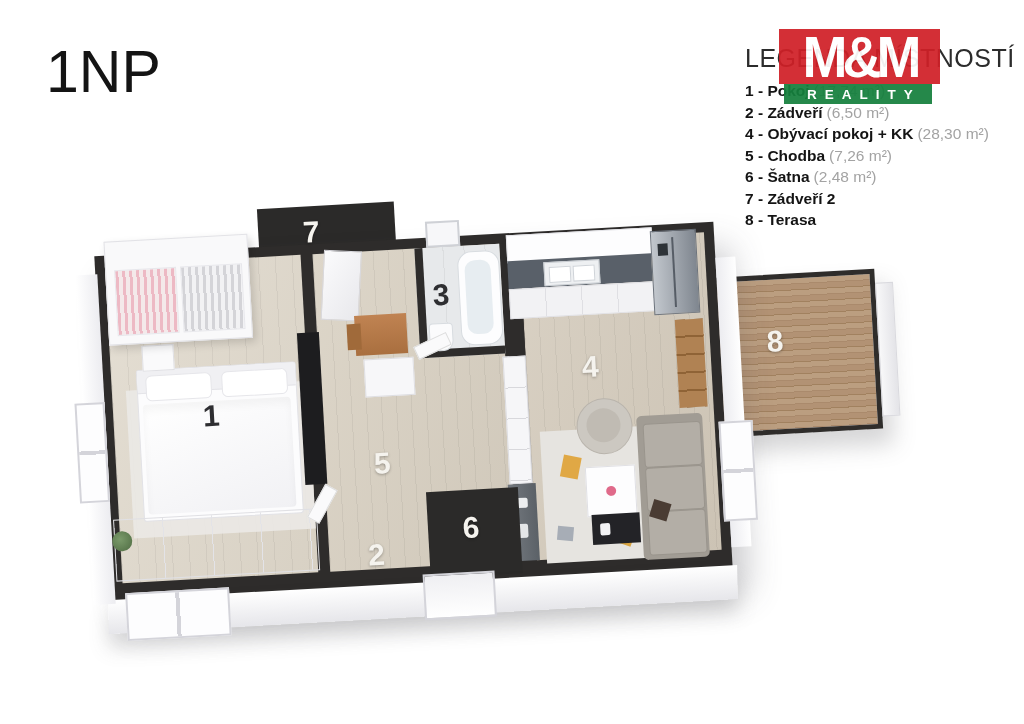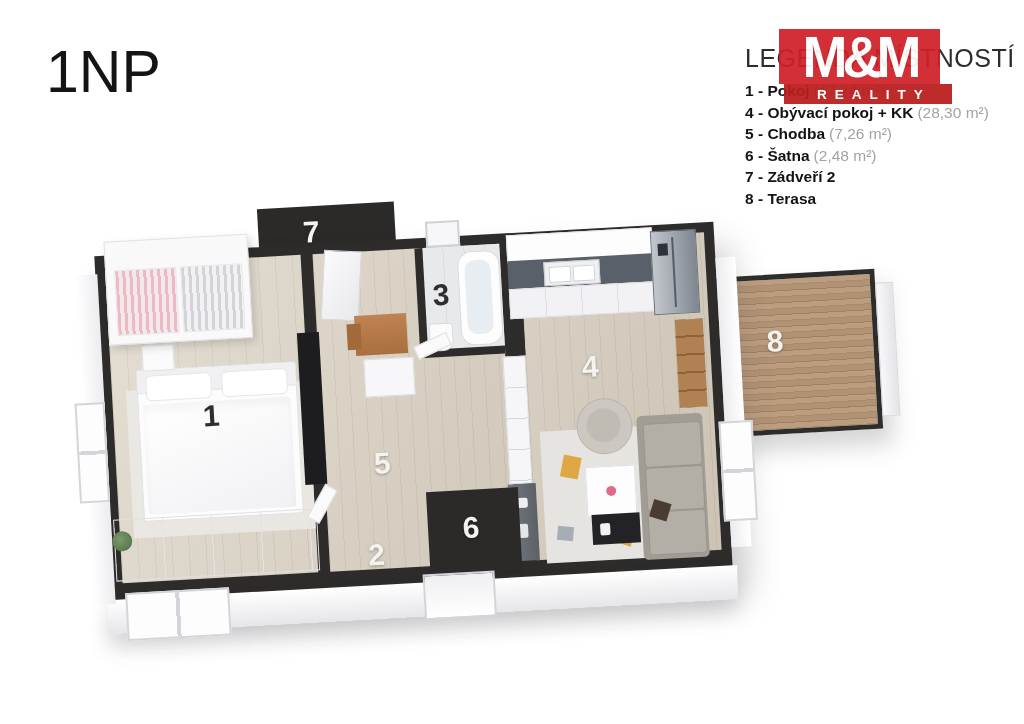--- a/index.html
+++ b/index.html
@@ -16,21 +16,21 @@
   .legend ul{list-style:none;margin:0;padding:0;}
   .legend li{margin:0 0 6.5px 0;font-size:15.5px;line-height:15px;white-space:nowrap;}
   .li-label{font-weight:bold;color:#141414;}
   .li-area{color:#a3a3a3;font-weight:normal;margin-left:4px;}
 
   
   .logo{left:779px;top:29px;width:162px;opacity:0.93;z-index:30;}
   .logo-mm{width:161px;height:55px;background:#d02027;color:#fff;display:flex;align-items:center;justify-content:center;
            font-size:54px;font-weight:bold;letter-spacing:-5px;transform-origin:center;line-height:48px;}
   .logo-mm span{transform:scaleY(1.05);}
-  .logo-re{margin-left:5px;margin-top:0px;width:168px;height:20px;background:#b91c1c;color:#fff;display:flex;align-items:center;
+  .logo-re{margin-left:5px;margin-top:0px;width:148px;height:20px;background:#15803d;color:#fff;display:flex;align-items:center;
            justify-content:center;font-size:13.5px;font-weight:bold;letter-spacing:8px;padding-left:12px;box-sizing:border-box;}
 
   
   .plan{left:85px;top:212px;width:830px;height:450px;transform:rotate(-3.2deg);transform-origin:50% 50%;z-index:5;}
 
   
   .terrace{left:612px;top:78px;width:176px;height:150px;border:5px solid #2f2d2b;z-index:1;
      background:repeating-linear-gradient(to bottom,#bb9e80 0 5px,#aa8a6c 5px 6px,#b29274 6px 11px,#a1815f 11px 12px);
      box-shadow:10px 16px 22px rgba(90,90,95,.25);}
   .terrace-sill{left:798px;top:92px;width:16px;height:132px;background:linear-gradient(90deg,#f8f8f9,#e4e4e8);border:1px solid #d9d9de;z-index:1;}
@@ -155,20 +155,21 @@
 <body>
 
 <div class="page">
 
   <div class="abs title">1NP</div>
 
   <div class="abs legend">
     <div class="legend-title">LEGENDA MÍSTNOSTÍ</div>
     <ul>
       <li><span class="li-label">1 - Pokoj</span><span class="li-area">(17,74 m²)</span></li>
+      <li><span class="li-label">2 - Zádveří</span><span class="li-area">(6,50 m²)</span></li>
       <li><span class="li-label">4 - Obývací pokoj + KK</span><span class="li-area">(28,30 m²)</span></li>
       <li><span class="li-label">5 - Chodba</span><span class="li-area">(7,26 m²)</span></li>
       <li><span class="li-label">6 - Šatna</span><span class="li-area">(2,48 m²)</span></li>
       <li><span class="li-label">7 - Zádveří 2</span><span class="li-area"></span></li>
       <li><span class="li-label">8 - Terasa</span><span class="li-area"></span></li>
     </ul>
   </div>
 
   <div class="abs logo">
     <div class="logo-mm">

